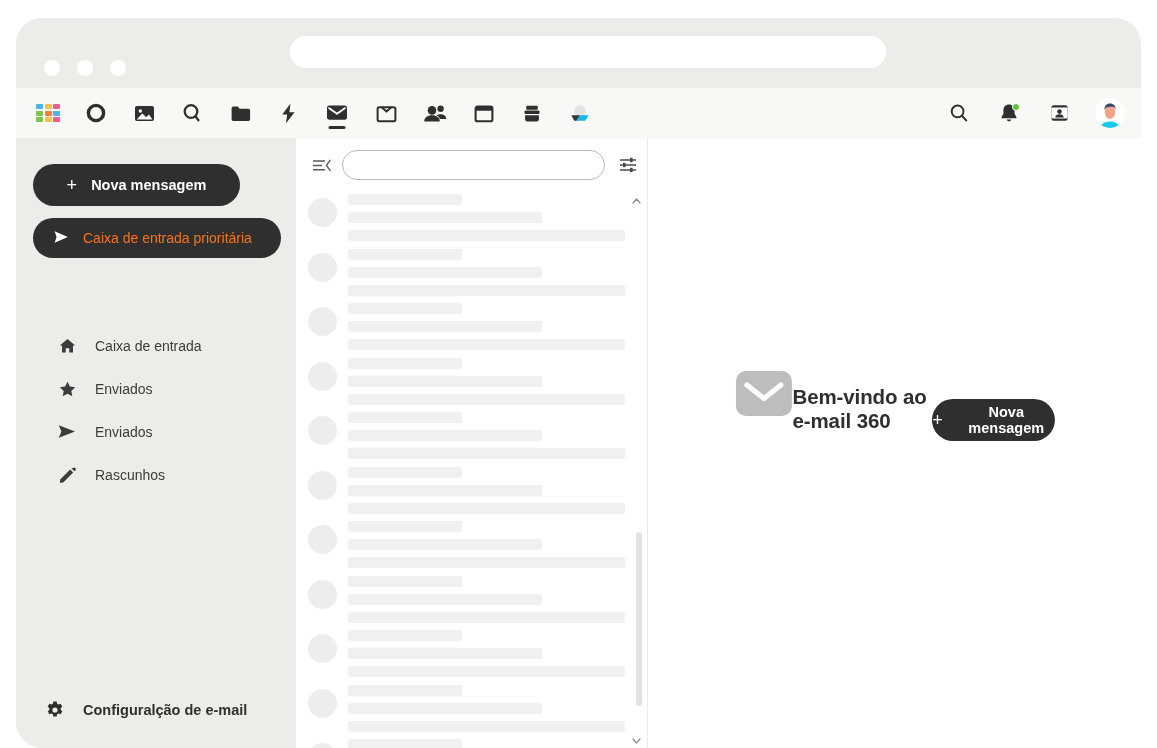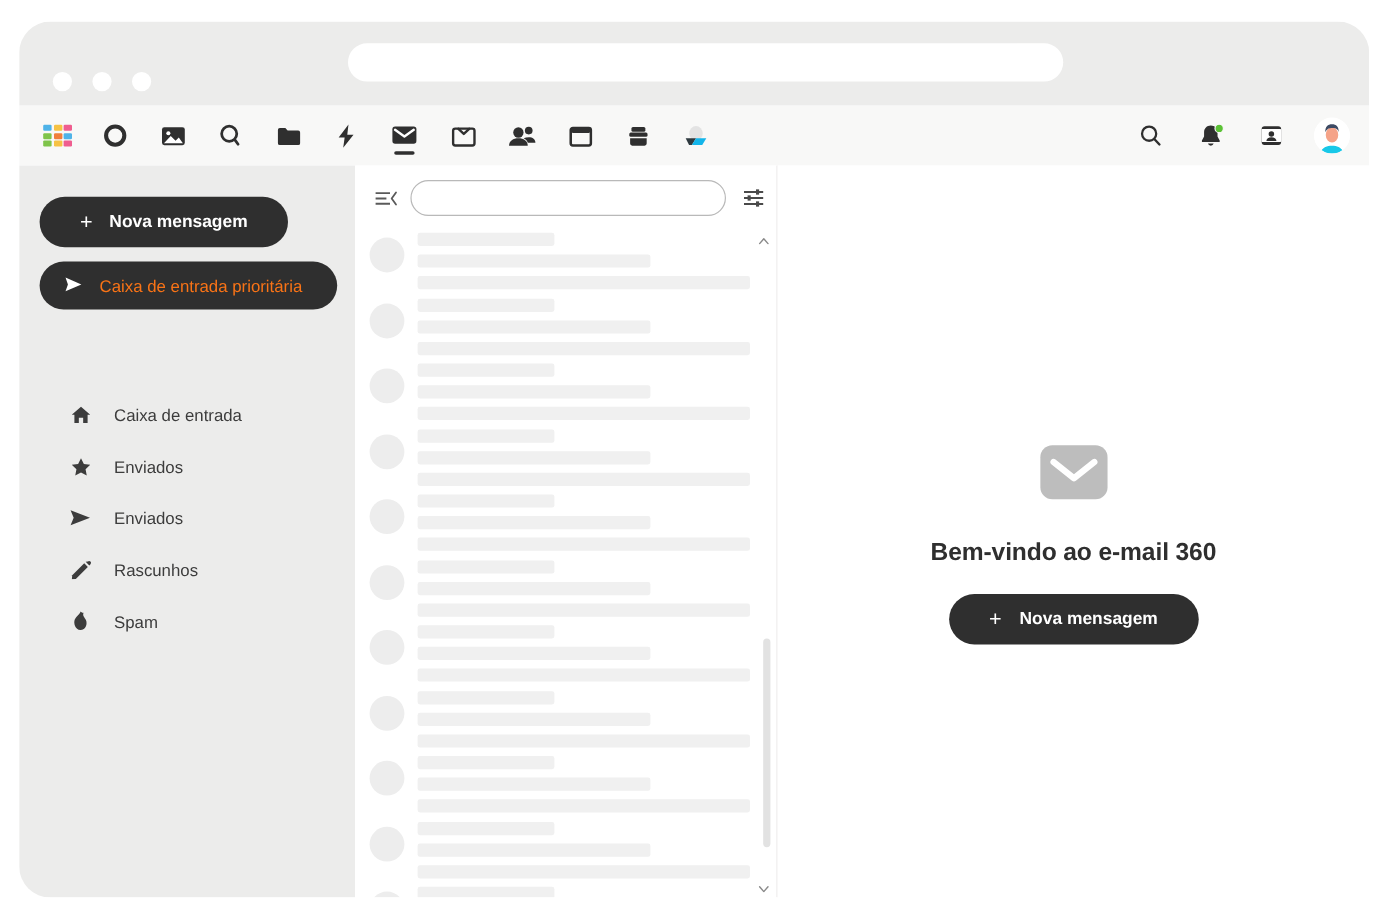--- a/index.html
+++ b/index.html
@@ -139,21 +139,21 @@
   .scroll-thumb {
     position: absolute; right: 3px; top: 340px;
     width: 6px; height: 174px; border-radius: 3px; background: #e2e2e2;
     cursor: pointer;
   }
 
   
   .readpane { position: absolute; left: 632px; top: 0; right: 0; height: 610px; background: #ffffff; }
   .empty-state {
     position: absolute; left: 50%; top: 232px; transform: translateX(-50%);
-    display: flex; flex-direction: column; align-items: center;
+    display: flex; align-items: center;
   }
   .empty-env { margin-bottom: 27px; }
   .empty-title { font-size: 20.5px; font-weight: bold; color: #2f2f2f; letter-spacing: -0.1px; }
   .btn-compose-lg {
     margin-top: 22px;
     width: 208px; height: 42px;
     background: #2f2f2f; color: #ffffff;
     border: none; border-radius: 21px;
     display: flex; align-items: center; justify-content: center; gap: 15px;
     font-size: 14.5px; font-weight: bold;
@@ -355,30 +355,31 @@
           </div>
           <div class="nav-item">
             <span class="nav-icon">
               <svg width="17" height="16" viewBox="0 0 17 16">
                 <path d="M1.2 12.4 L11.2 2.4 L14.2 5.4 L4.2 15.4 L0.9 15.8 Z" fill="#3c3c3c"></path>
                 <path d="M12.4 1.2 L15.4 4.2 L16.4 3.2 a1.6 1.6 0 000-2.2 1.6 1.6 0 00-2.2 0 Z" fill="#3c3c3c"></path>
               </svg>
             </span>
             <span>Rascunhos</span>
           </div>
-          <div class="nav-item">
-            <span class="nav-icon">
-              <svg width="14" height="17" viewBox="0 0 14 17">
-                <path d="M7.3 0.6 C6 3.4 3.6 4.6 2.4 7 C1 9.8 2.6 16 7 16 c4.4 0 6.1-5.2 4.6-8.4 C10.5 5.3 8.6 4.4 9.6 1.6 C8.9 1.9 8 1.4 7.3 0.6 Z" fill="#3c3c3c"></path>
-              </svg>
-            </span>
-            <span>Spam</span>
-          </div>
-        </div>
-
+        </div>
+
+        <div class="settings-item">
+          <span class="nav-icon">
+            <svg width="18" height="18" viewBox="0 0 18 18">
+              <path d="M7.3 0.6 h3.4 l0.4 2.1 1.5 0.9 2-0.8 1.7 2.9 -1.6 1.4 0 1.8 1.6 1.4 -1.7 2.9 -2-0.8 -1.5 0.9 -0.4 2.1 H7.3 l-0.4-2.1 -1.5-0.9 -2 0.8 -1.7-2.9 1.6-1.4 0-1.8 -1.6-1.4 1.7-2.9 2 0.8 1.5-0.9 Z" fill="#2f2f2f"></path>
+              <circle cx="9" cy="9" r="2.6" fill="#ececeb"></circle>
+            </svg>
+          </span>
+          <span>Configuralção de e-mail</span>
+        </div>
       </div>
 
       <div class="listpane">
         <div class="list-header">
           <span class="collapse-btn">
             <svg width="19" height="15" viewBox="0 0 19 15">
               <line x1="1" y1="3" x2="13" y2="3" stroke="#5a5a5a" stroke-width="1.5"></line>
               <line x1="1" y1="7.4" x2="10" y2="7.4" stroke="#5a5a5a" stroke-width="1.5"></line>
               <line x1="1" y1="11.8" x2="13" y2="11.8" stroke="#5a5a5a" stroke-width="1.5"></line>
               <path d="M18 2.4 L14.4 7.4 L18 12.4" fill="none" stroke="#5a5a5a" stroke-width="1.5" stroke-linecap="round" stroke-linejoin="round"></path>

